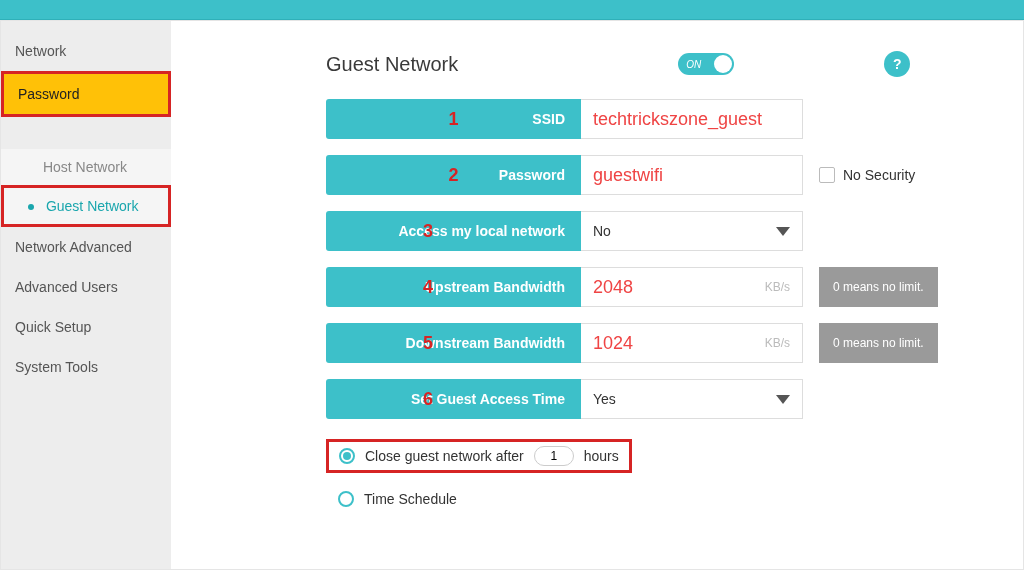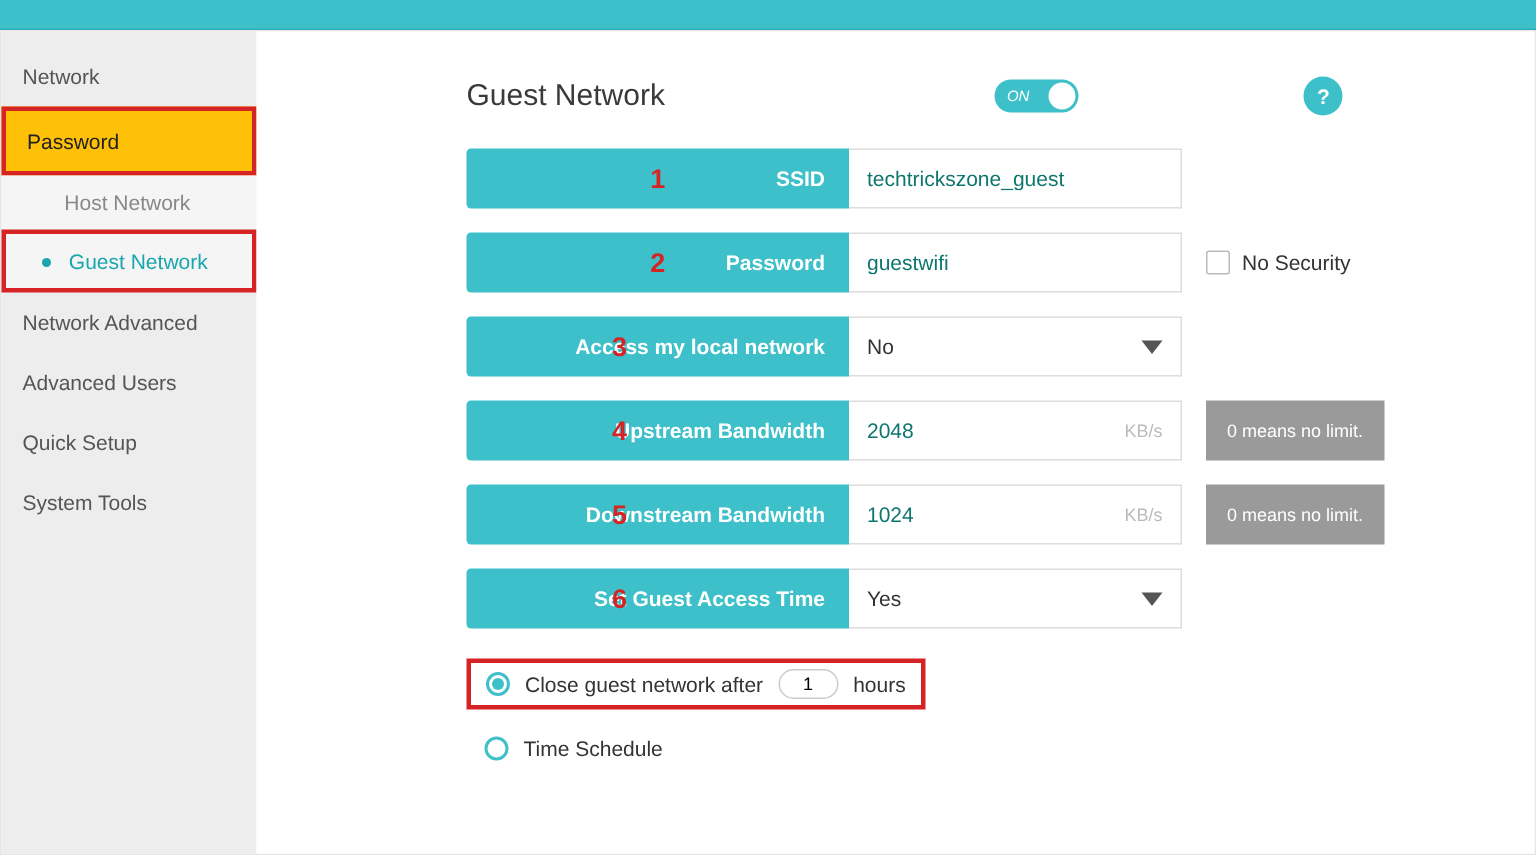--- a/index.html
+++ b/index.html
@@ -1,41 +1,41 @@
 <!DOCTYPE html>
 <html><head>
 <meta charset="utf-8">
 <style>
   * { box-sizing: border-box; margin: 0; padding: 0; font-family: Arial, Helvetica, sans-serif; }
   body { background: #fff; font-size: 14px; color: #333; }
   .topbar { height: 20px; background: #3dc0c9; border-bottom: 1px solid #2fb0b9; position: relative; }
   .topbar::after { content: ""; position: absolute; right: 40px; bottom: -10px; width: 0; height: 0;
     border-left: 10px solid transparent; border-right: 10px solid transparent; border-top: 10px solid #fff; display:none;}
-  .container { display: flex; min-height: 550px; border: 1px solid #e5e5e5; }
+  .container { display: flex; min-height: 550px; border: 1px solid #e5e5e5; gap: 15px; }
   .sidebar { width: 170px; background: #ededed; padding-top: 10px; }
   .sidebar .item { padding: 12px 14px; font-size: 14px; color: #555; cursor: pointer; }
   .sidebar .item.active { background: #ffc107; color: #222; }
-  .sidebar .subgroup { background: #f5f5f5; }
+  .sidebar .subgroup { background: #f5f5f5; margin-top: 32px; }
   .sidebar .subitem { padding: 10px 24px; color: #888; cursor: pointer; }
   .sidebar .subitem.active { color: #1aa6ad; }
   .sidebar .subitem.active .bullet { background: #1aa6ad; }
   .bullet { display:inline-block; width:6px; height:6px; border-radius:50%; background:transparent; margin-right:8px; vertical-align:middle;}
   .red-box { border: 3px solid #d62424; }
   .main { flex: 1; background: #fff; padding: 30px 50px 40px 140px; position: relative; }
   .page-header { display:flex; align-items:center; margin-bottom: 22px; }
   .page-title { font-size: 20px; color: #3a3a3a; font-weight: 500; }
   .toggle { margin-left: 220px; width: 56px; height: 22px; background: #3dc0c9; border-radius: 11px; position: relative; color:#fff; font-size:10px; display:flex; align-items:center; padding-left:8px;font-style:italic; }
   .toggle .knob { position:absolute; right:2px; top:2px; width:18px; height:18px; background:#fff; border-radius:50%; }
   .help { margin-left:150px; width:26px; height:26px; border-radius:50%; background:#3dc0c9; color:#fff; display:flex; align-items:center; justify-content:center; font-weight:bold; cursor:pointer;}
   .row { display:flex; align-items:center; margin-bottom: 16px; gap: 0; }
   .label-block { width: 255px; height: 40px; background:#3dc0c9; color:#fff; display:flex; align-items:center; justify-content:flex-end; padding-right: 16px; font-size:14px; border-radius: 3px 0 0 3px; font-weight:600; position:relative;}
   .annot { position:absolute; left:50%; transform:translateX(-50%); color:#d62424; font-weight:bold; font-size:18px; }
   .annot.spaced { left: 40%; }
   .value-block { width: 222px; height: 40px; border:1px solid #ddd; border-left:none; display:flex; align-items:center; padding: 0 12px; background:#fff; justify-content:space-between; }
-  .value-block input { border:none; outline:none; font-size:14px; width:100%; color:#0f766e; }
+  .value-block input { border:none; outline:none; font-size:18px; width:100%; color:#ef4444; }
   .unit { color:#bbb; font-size:12px; }
   .chev { width:0; height:0; border-left:7px solid transparent; border-right:7px solid transparent; border-top:9px solid #555; }
   .aux { margin-left: 16px; display:flex; gap:8px; }
   .checkbox { width:16px; height:16px; border:1px solid #bbb; border-radius:2px; }
   .hint { background:#9a9a9a; color:#fff; padding: 0 14px; height:40px; display:flex; align-items:center; font-size:12px; }
   .radio-row { display:flex; align-items:center; gap:10px; padding: 8px 6px; }
   .radio { width:16px; height:16px; border:2px solid #3dc0c9; border-radius:50%; display:flex; align-items:center; justify-content:center; }
   .radio .dot { width:8px; height:8px; background:#3dc0c9; border-radius:50%; }
   .hours-input { width:40px; height:20px; border:1px solid #ccc; border-radius:10px; text-align:center; font-size:12px; }
   .red-outline { border: 3px solid #d62424; padding: 4px 10px; display:inline-flex; align-items:center; gap:10px; }

